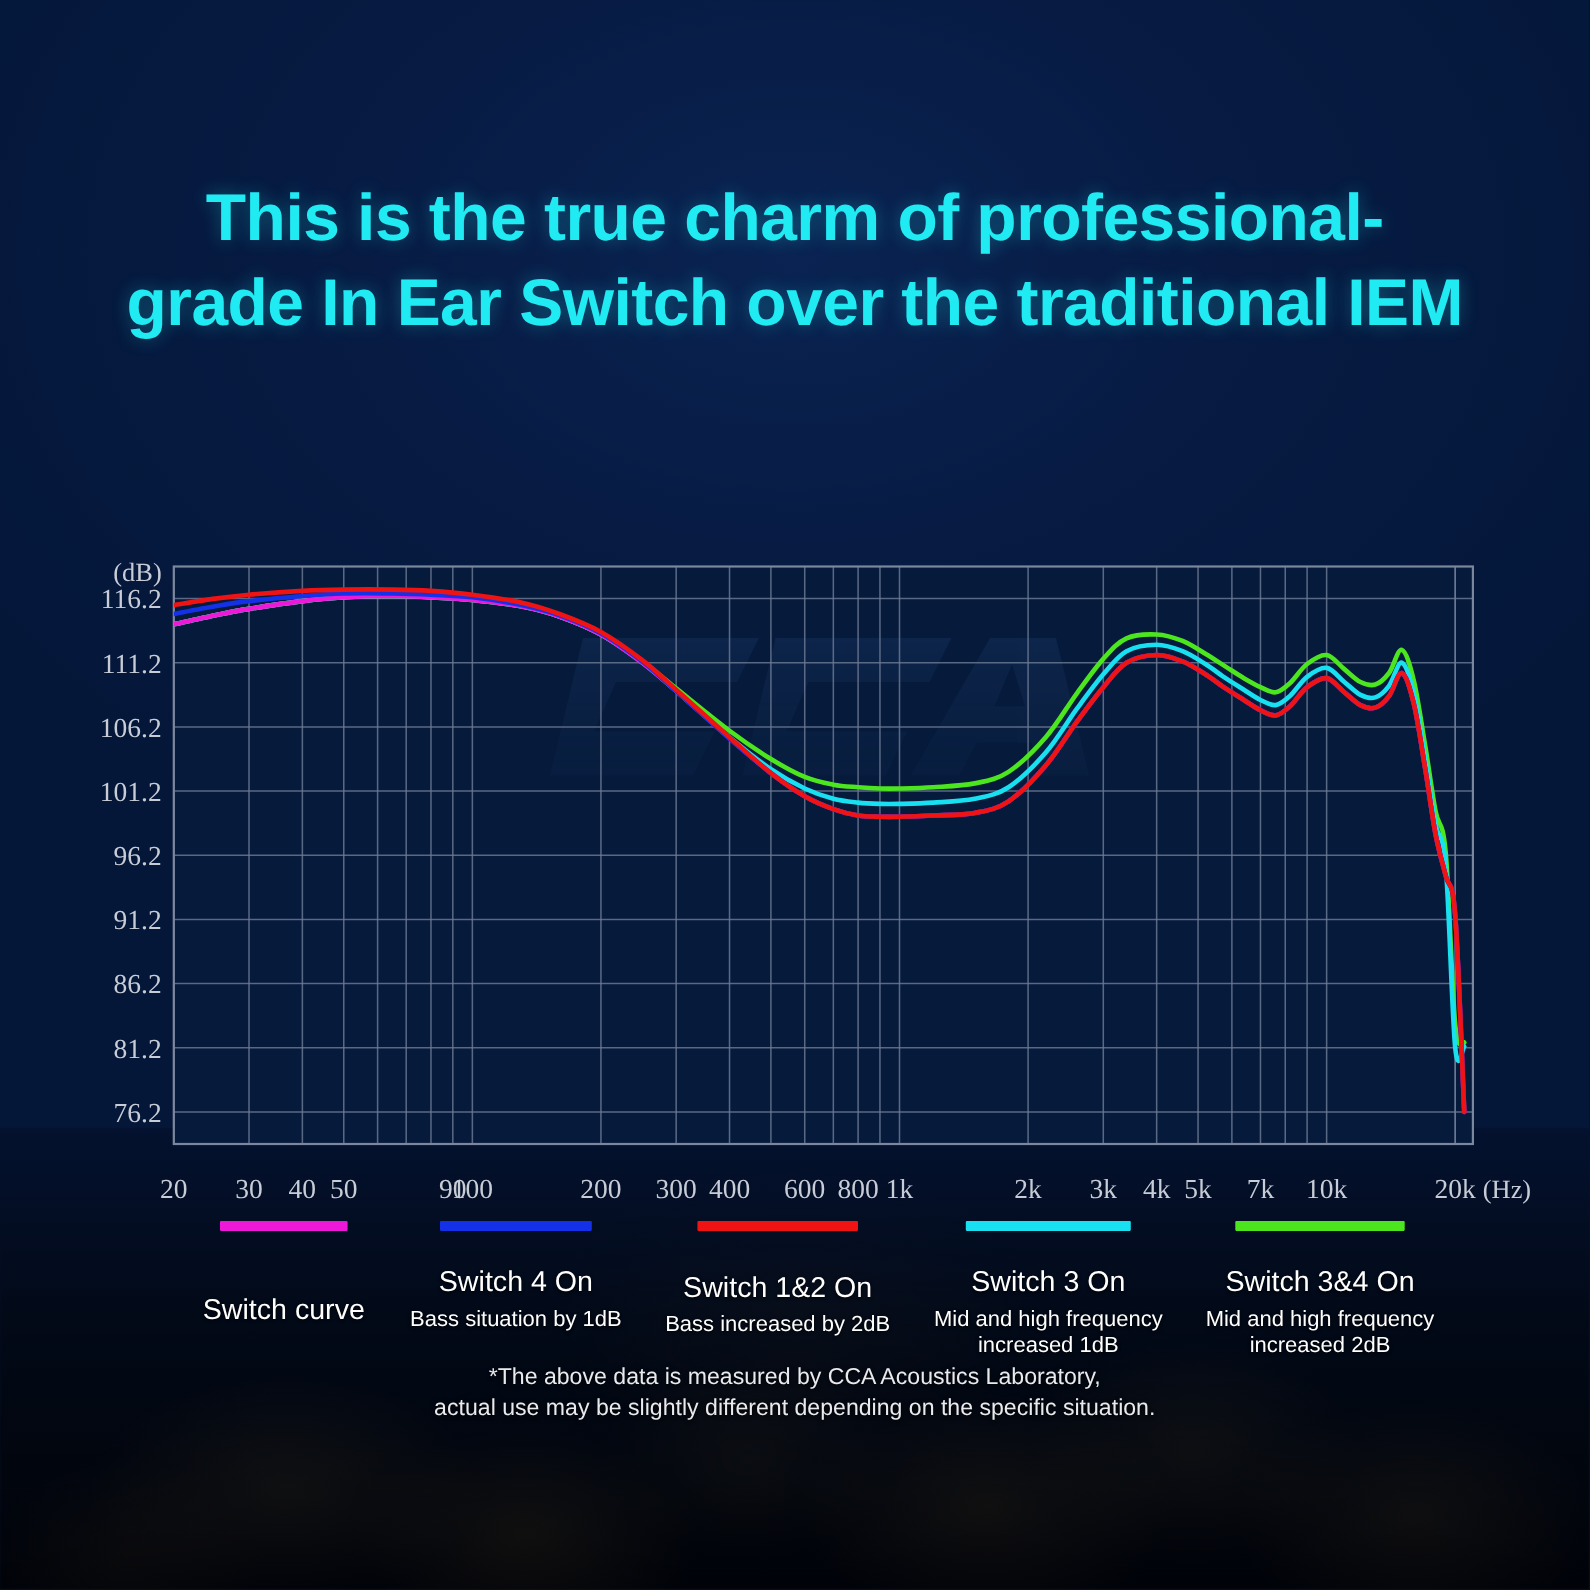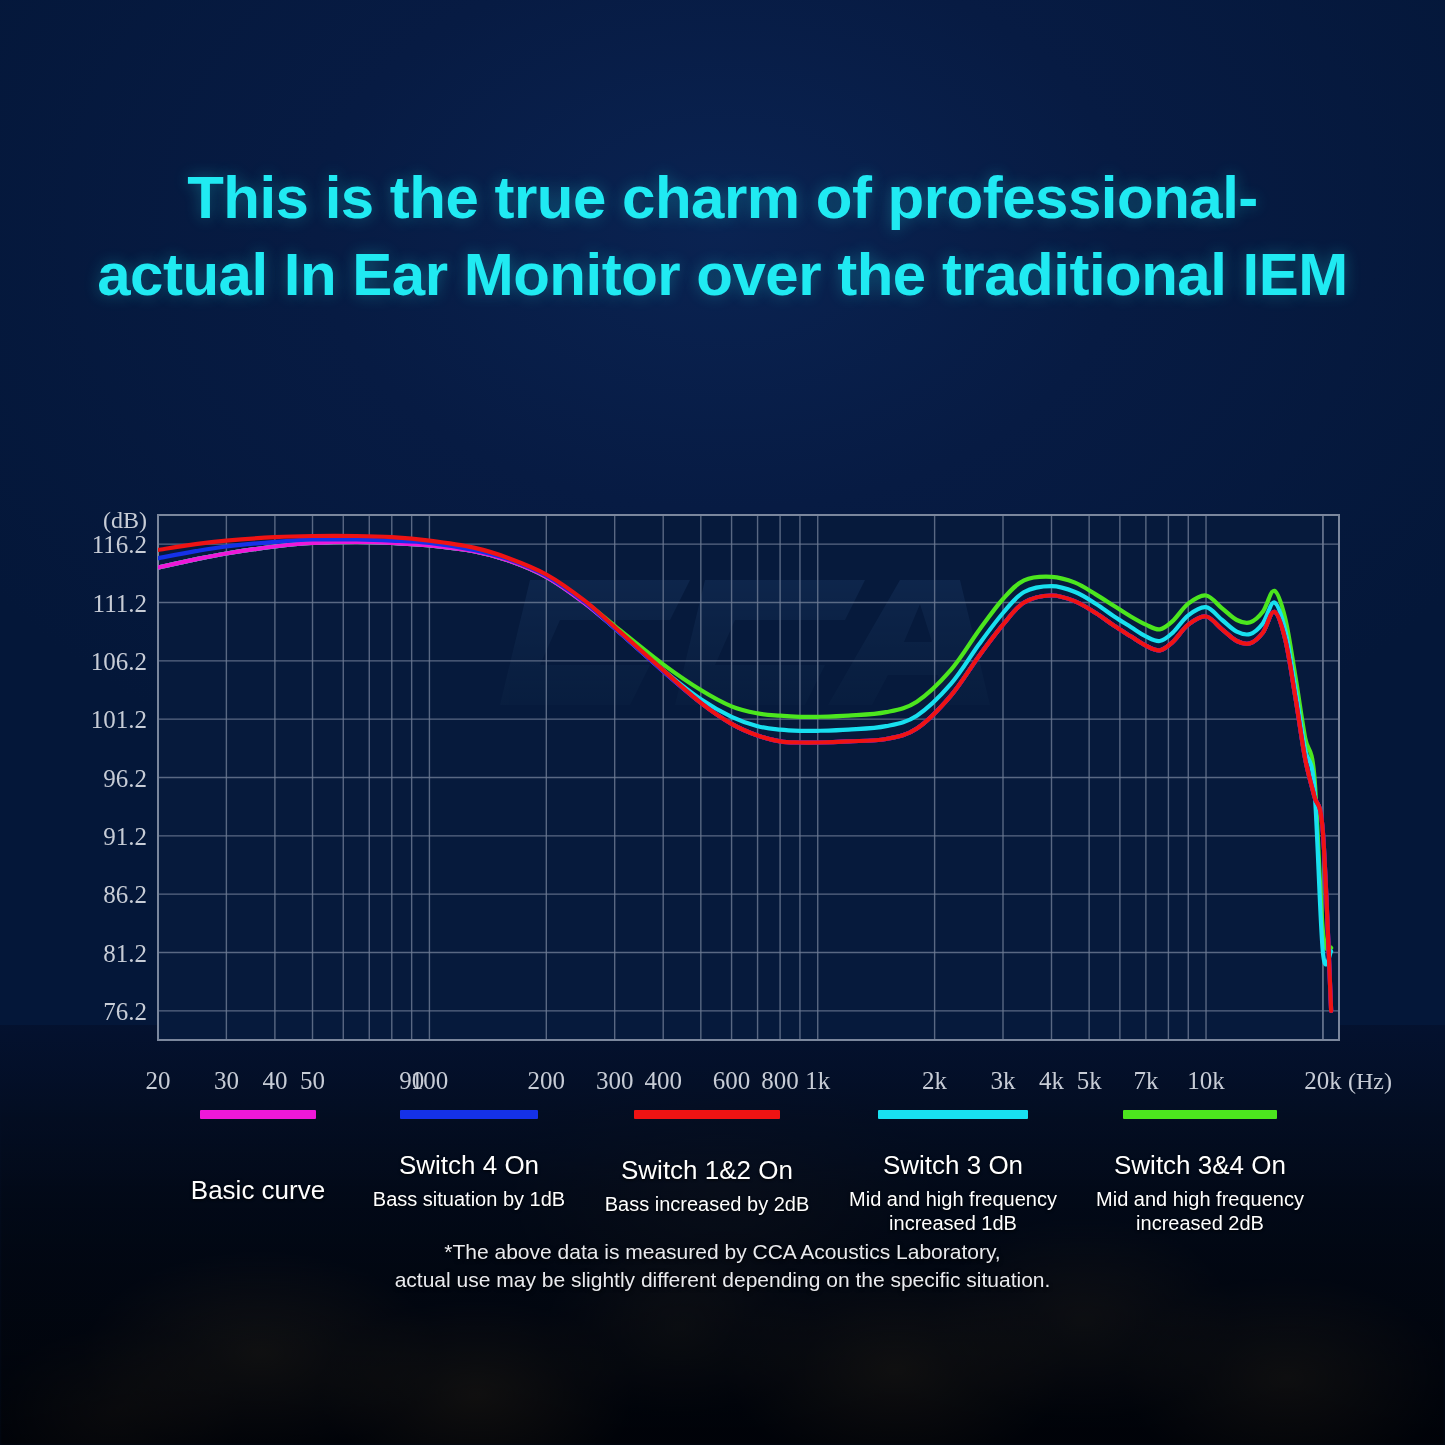--- a/index.html
+++ b/index.html
@@ -141,21 +141,21 @@
 
 <div id="root">
 
   <div class="photo-band">
     <div class="stage"></div>
     <div class="veil"></div>
   </div>
 
   <div class="headline">
     <span class="l1">This is the true charm of professional-</span>
-    <span class="l2">actual In Ear Monitor over the traditional IEM</span>
+    <span class="l2">grade In Ear Switch over the traditional IEM</span>
   </div>
 
   <div class="chart-wrap">
     <svg class="chart" id="chart-svg" width="1445" height="1445" viewBox="0 0 1445 1445">
       <defs>
         <clipPath id="plotClip">
           <rect x="158" y="515" width="1181" height="525"></rect>
         </clipPath>
         <linearGradient id="wmGrad" x1="0" y1="0" x2="0" y2="1">
           <stop offset="0%" stop-color="#20406f" stop-opacity="0.55"></stop>
@@ -259,21 +259,21 @@
 
       <text class="axis-text unit" id="y-unit" x="147" y="528" text-anchor="end">(dB)</text>
       <text class="axis-text unit" id="x-unit" x="1348" y="1089" text-anchor="start">(Hz)</text>
     </svg>
   </div>
 
   <div class="legend" id="legend-root">
       <div class="legend-item" style="left: 150px; width: 216px; top: 0px;">
         <div class="legend-swatch" style="width: 116px; background: rgb(238, 24, 216);"></div>
         <div style="height: 45px;"></div>
-        <div class="legend-title">Basic curve</div>
+        <div class="legend-title">Switch curve</div>
       </div>
       <div class="legend-item" style="left: 358px; width: 222px; top: 0px;">
         <div class="legend-swatch" style="width: 138px; background: rgb(21, 49, 232);"></div>
         <div style="height: 20px;"></div>
         <div class="legend-title">Switch 4 On</div>
         <div class="legend-sub">Bass situation by 1dB</div>
       </div>
       <div class="legend-item" style="left: 592px; width: 230px; top: 0px;">
         <div class="legend-swatch" style="width: 146px; background: rgb(239, 19, 19);"></div>
         <div style="height: 25px;"></div>

